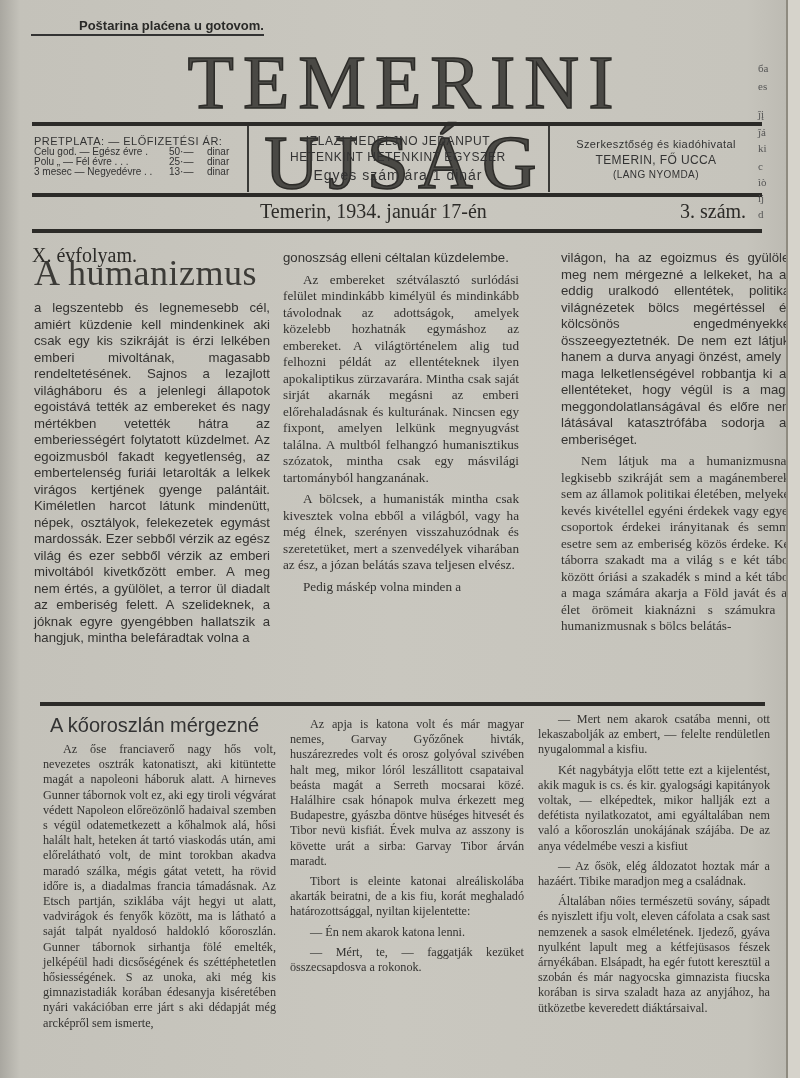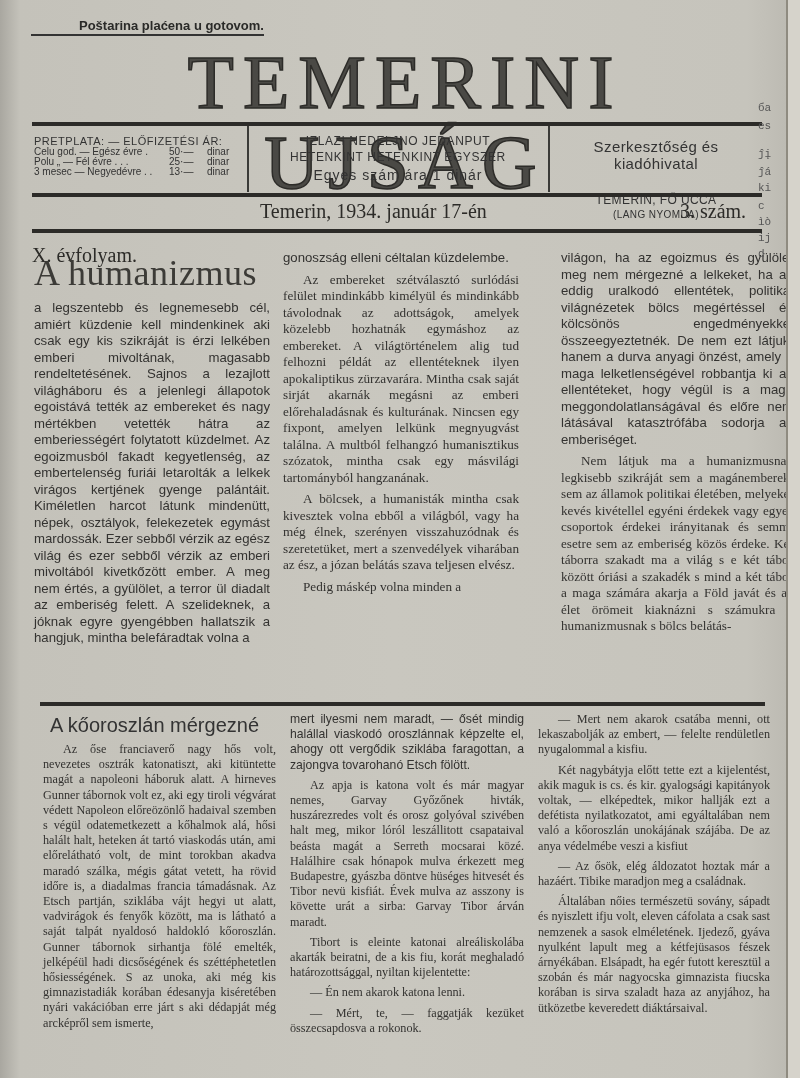--- a/index.html
+++ b/index.html
@@ -10,21 +10,21 @@
     color: #2b2a27;
   }
   .page {
     position: absolute; left: 0; top: 0; width: 786px; height: 1078px;
     background: linear-gradient(90deg, #a9a7a0 0px, #c4c2ba 20px, #c9c7bf 50%, #c6c4bc 95%, #bdbbb3 100%);
   }
   .rightstrip {
     position: absolute; left: 786px; top: 0; width: 14px; height: 1078px;
     background: #d6d3cb; border-left: 2px solid #8f8b80;
   }
-  .edge-glyph { position: absolute; left: 758px; font-size: 11px; color: #555; font-family: Liberation Mono, monospace; margin-top: 40px; }
+  .edge-glyph { position: absolute; left: 758px; font-size: 11px; color: #555; font-family: Liberation Serif, serif; }
   .postage {
     position: absolute; left: 31px; top: 18px;
     font-family: "Liberation Sans", sans-serif; font-weight: bold; font-size: 13px;
     border-bottom: 2px solid #333; padding-bottom: 1px; color: #2a2a28; padding-left: 48px;
   }
   .masthead {
     position: absolute; left: 60px; top: 42px; width: 690px; text-align: center;
     font-family: "Liberation Serif", serif; font-size: 76px; letter-spacing: 9px;
     color: #4a4945; font-weight: normal; line-height: 80px;
     -webkit-text-stroke: 1.5px #2d2c29;
@@ -92,22 +92,22 @@
       </div>
     </div>
     <div class="vsep" style="left:215px;"></div>
     <div class="info-col center-col" style="left:218px;width:296px;">
       <div style="margin-top:8px">IZLAZI NEDELJNO JEDANPUT</div>
       <div style="margin-top:2px">HETENKINT HETENKINT EGYSZER</div>
       <div style="margin-top:3px;font-size:14px;letter-spacing:1px">Egyes szám ára 1 dinár</div>
     </div>
     <div class="vsep" style="left:516px;"></div>
     <div class="info-col right-col" style="left:520px;width:208px;">
-      <div style="margin-top:12px;font-size:15px">Szerkesztőség és kiadóhivatal</div>
-      <div style="margin-top:21px;font-size:12px">TEMERIN, FŐ UCCA</div>
+      <div style="margin-top:12px;font-size:11px">Szerkesztőség és kiadóhivatal</div>
+      <div style="margin-top:3px;font-size:12px">TEMERIN, FŐ UCCA</div>
       <div style="margin-top:2px">(LANG NYOMDA)</div>
     </div>
   </div>
 
   <div class="rule" style="top:193px;height:4px;"></div>
 
   <div class="dateline">
     <span style="left:0;margin-top:44px;">X. évfolyam.</span>
     <span style="left:228px;">Temerin, 1934. január 17-én</span>
     <span style="left:648px;">3. szám.</span>
@@ -135,21 +135,20 @@
 
   <div class="rule" style="top:702px;height:4px;left:40px;width:725px;"></div>
 
   <div class="headline2">A kőoroszlán mérgezné</div>
 
   <div class="col small" style="left:43px;top:742px;width:233px;">
     <p class="ind" style="margin-top:0">Az őse franciaverő nagy hős volt, nevezetes osztrák katonatiszt, aki kitüntette magát a napoleoni háboruk alatt. A hirneves Gunner tábornok volt ez, aki egy tiroli végvárat védett Napoleon előreözönlő hadaival szemben s végül odatemetkezett a kőhalmok alá, hősi halált halt, heteken át tartó viaskodás után, ami előrelátható volt, de mint torokban akadva maradó szálka, mégis gátat vetett, ha rövid időre is, a diadalmas francia támadásnak. Az Etsch partján, sziklába vájt hegyi ut alatt, vadvirágok és fenyők között, ma is látható a saját talpát nyaldosó haldokló kőoroszlán. Gunner tábornok sirhantja fölé emelték, jelképéül hadi dicsőségének és széttéphetetlen hősiességének. S az unoka, aki még kis gimnazistadiák korában édesanyja kiséretében nyári vakációban erre járt s aki dédapját még arcképről sem ismerte,</p>
   </div>
 
   <div class="col small" style="left:290px;top:712px;width:234px;">
-    <p>mert ilyesmi nem maradt, — ősét mindig halállal viaskodó oroszlánnak képzelte el, ahogy ott vergődik sziklába faragottan, a zajongva tovarohanó Etsch fölött.</p>
     <p class="ind">Az apja is katona volt és már magyar nemes, Garvay Győzőnek hivták, huszárezredes volt és orosz golyóval szivében halt meg, mikor lóról leszállitott csapataival beásta magát a Serreth mocsarai közé. Halálhire csak hónapok mulva érkezett meg Budapestre, gyászba döntve hüséges hitvesét és Tibor nevü kisfiát. Évek mulva az asszony is követte urát a sirba: Garvay Tibor árván maradt.</p>
     <p class="ind">Tibort is eleinte katonai alreáliskolába akarták beiratni, de a kis fiu, korát meghaladó határozottsággal, nyiltan kijelentette:</p>
     <p class="ind">— Én nem akarok katona lenni.</p>
     <p class="ind">— Mért, te, — faggatják kezüket összecsapdosva a rokonok.</p>
   </div>
 
   <div class="col small" style="left:538px;top:712px;width:232px;">
     <p class="ind" style="margin-top:0">— Mert nem akarok csatába menni, ott lekaszabolják az embert, — felelte rendületlen nyugalommal a kisfiu.</p>
     <p class="ind">Két nagybátyja előtt tette ezt a kijelentést, akik maguk is cs. és kir. gyalogsági kapitányok voltak, — elképedtek, mikor hallják ezt a defétista nyilatkozatot, ami egyáltalában nem való a kőoroszlán unokájának szájába. De az anya védelmébe veszi a kisfiut</p>
     <p class="ind">— Az ősök, elég áldozatot hoztak már a hazáért. Tibike maradjon meg a családnak.</p>

